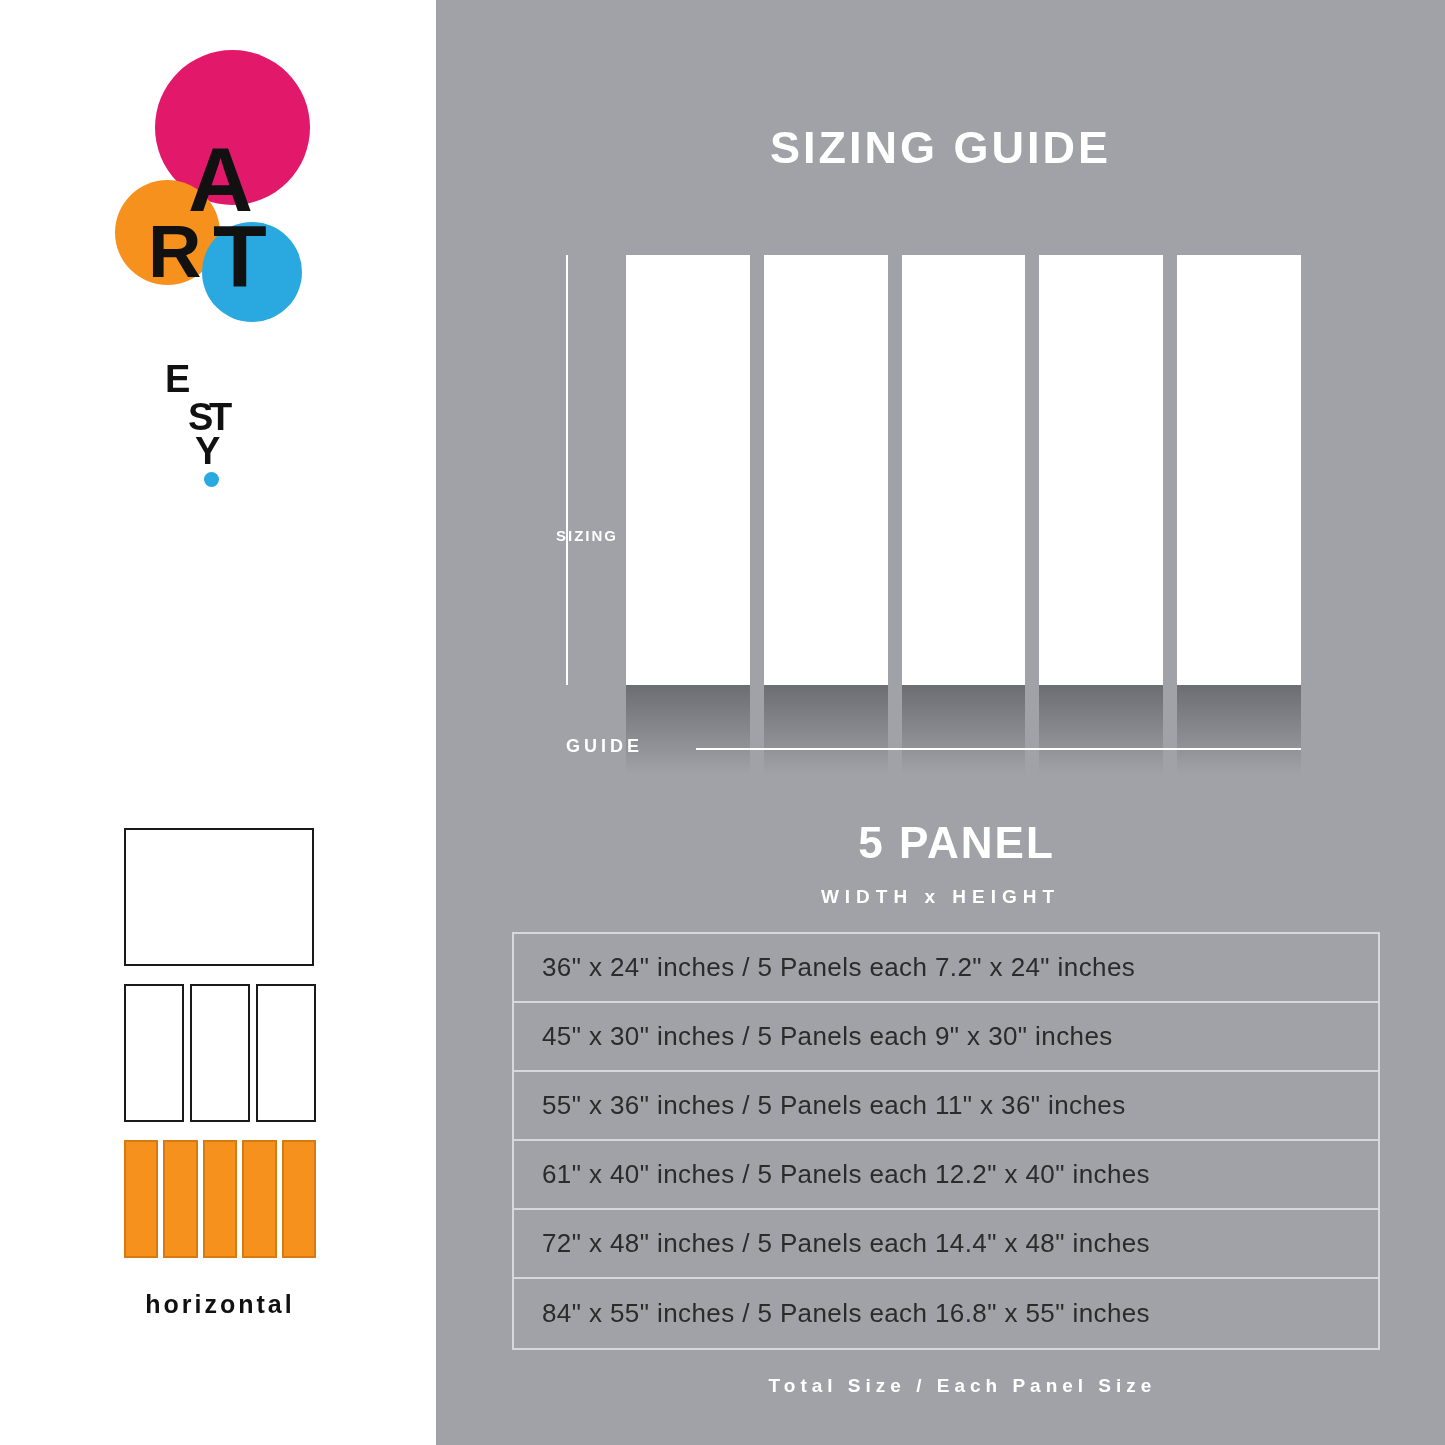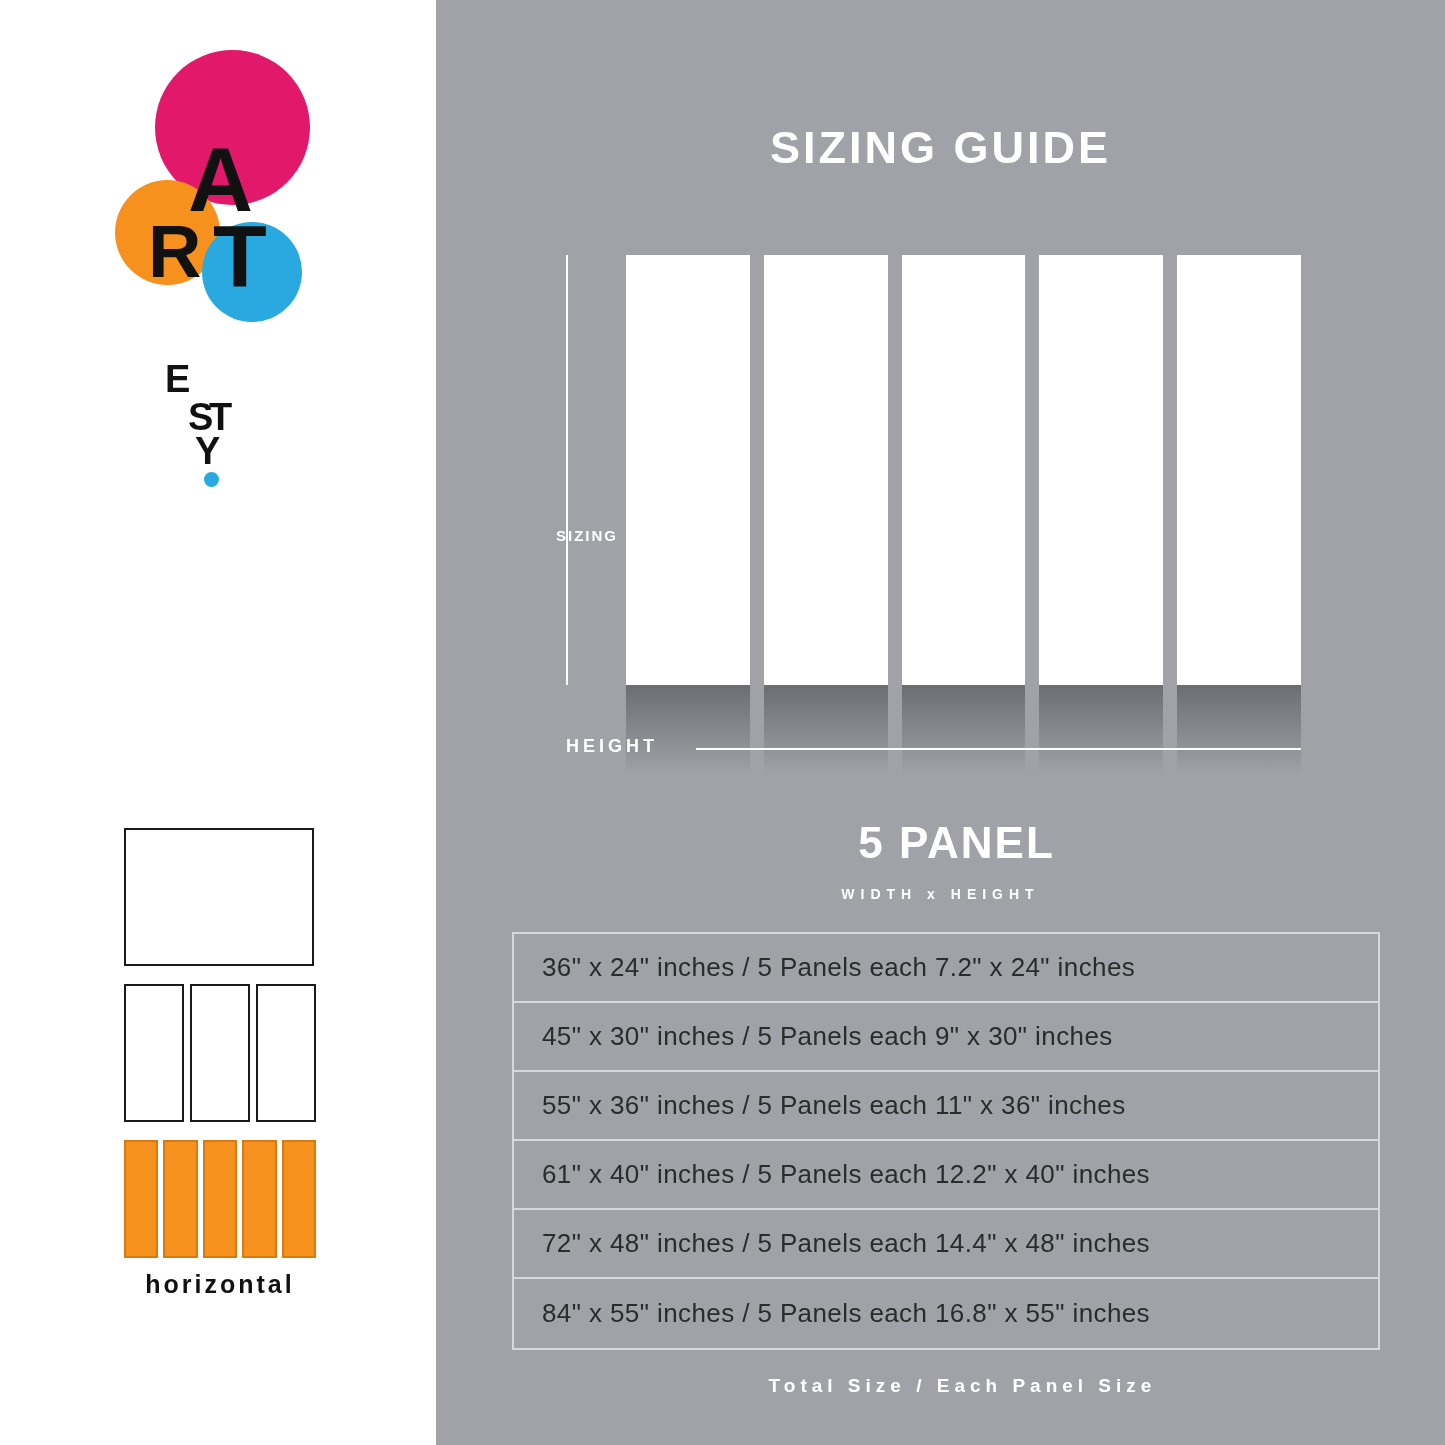--- a/index.html
+++ b/index.html
@@ -118,21 +118,21 @@
     gap: 5px;
     box-sizing: border-box;
   }
   .thumb-3 .p {
     flex: 1;
     border: 2px solid #d77b10;
     background: #f6911e;
     box-sizing: border-box;
   }
   .thumb-label {
-    margin-top: 12px;
+    margin-top: 32px;
     width: 192px;
     text-align: center;
     font-size: 25px;
     font-weight: bold;
     letter-spacing: 3px;
     color: #111111;
   }
 
   
   .right-col {
@@ -239,21 +239,21 @@
     letter-spacing: 2px;
     padding-left: 32px;
   }
   .panel-sub {
     position: absolute;
     left: 0;
     right: 0;
     top: 886px;
     text-align: center;
     color: #ffffff;
-    font-size: 14px;
+    font-size: 19px;
     font-weight: bold;
     letter-spacing: 6px;
   }
 
   
   .size-table {
     position: absolute;
     left: 76px;
     top: 932px;
     width: 868px;
@@ -346,21 +346,21 @@
       </div>
 
       <div class="shadow-wrap">
         <div class="sh"></div>
         <div class="sh"></div>
         <div class="sh"></div>
         <div class="sh"></div>
         <div class="sh"></div>
       </div>
 
-      <div class="width-label">HEIGHT</div>
+      <div class="width-label">GUIDE</div>
       <div class="width-line"></div>
     </div>
 
     <div class="panel-count">5 PANEL</div>
     <div class="panel-sub">WIDTH x HEIGHT</div>
 
     <div class="size-table">
       <div class="size-row">36" x 24" inches / 5 Panels each 7.2" x 24" inches</div>
       <div class="size-row">45" x 30" inches / 5 Panels each 9" x 30" inches</div>
       <div class="size-row">55" x 36" inches / 5 Panels each 11" x 36" inches</div>

